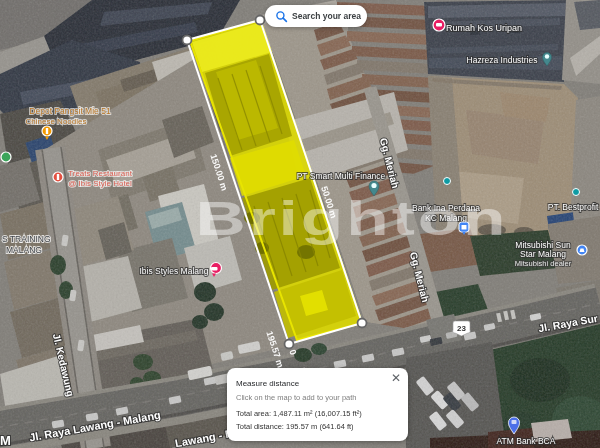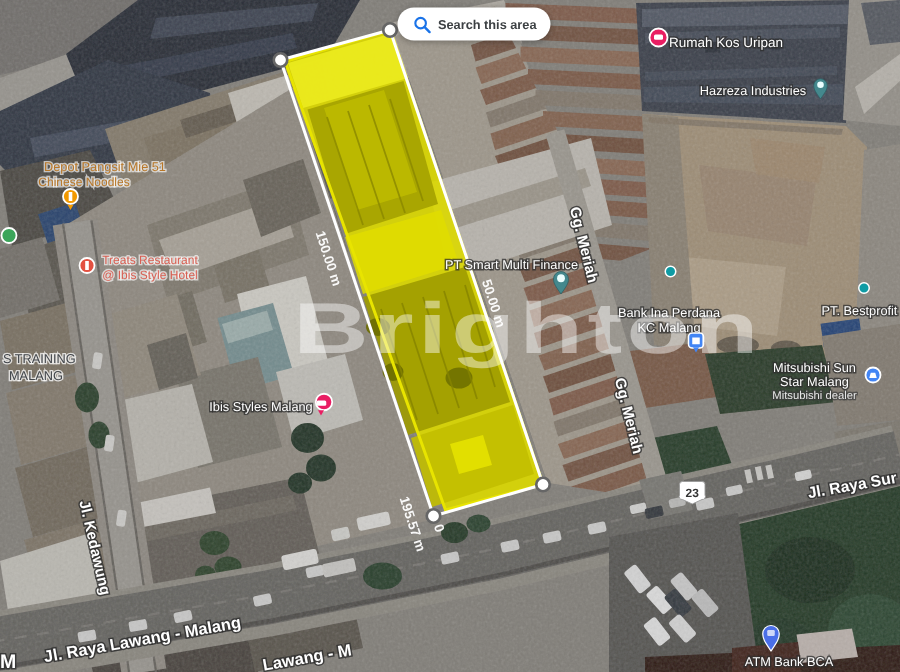--- a/index.html
+++ b/index.html
@@ -532,16 +532,28 @@
 <text x="0" y="0" style="font-family:'Liberation Sans',sans-serif;font-size:48px;font-weight:bold;fill:rgba(255,255,255,0.45);letter-spacing:2px;" text-anchor="middle" transform="translate(352,235) scale(1.45,1)">Brighton</text>
 </svg>
 
 <div id="search-pill">
 
   <svg width="13" height="13" viewBox="0 0 24 24" style="margin-left:10px;">
         <circle cx="10" cy="10" r="6.5" fill="none" stroke="#1a73e8" stroke-width="2.6"></circle>
         <line x1="15" y1="15" x2="21" y2="21" stroke="#1a73e8" stroke-width="3" stroke-linecap="round"></line>
       </svg>
 
-  <span class="txt">Search this area</span>
+  <span class="txt">Search your area</span>
 </div>
 
+<div id="measure-card">
+
+  <div class="title">Measure distance</div>
+
+  <div class="sub">Click on the map to add to your path</div>
+
+  <div class="area">Total area: 1,487.11 m² (16,007.15 ft²)</div>
+
+  <div class="dist">Total distance: 195.57 m (641.64 ft)</div>
+
+  <div class="close">✕</div>
 </div>
+</div>
 
 </body></html>

